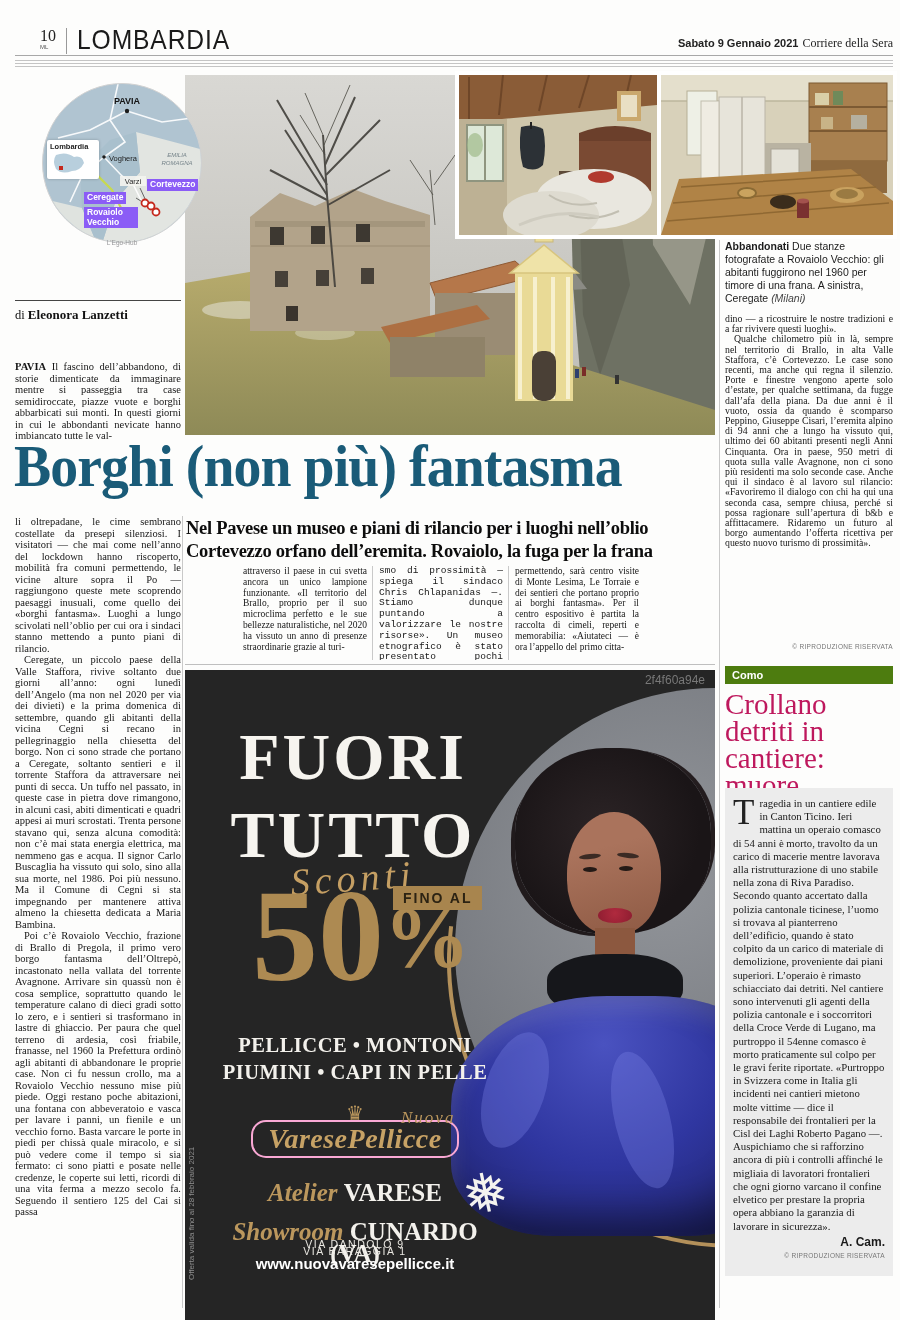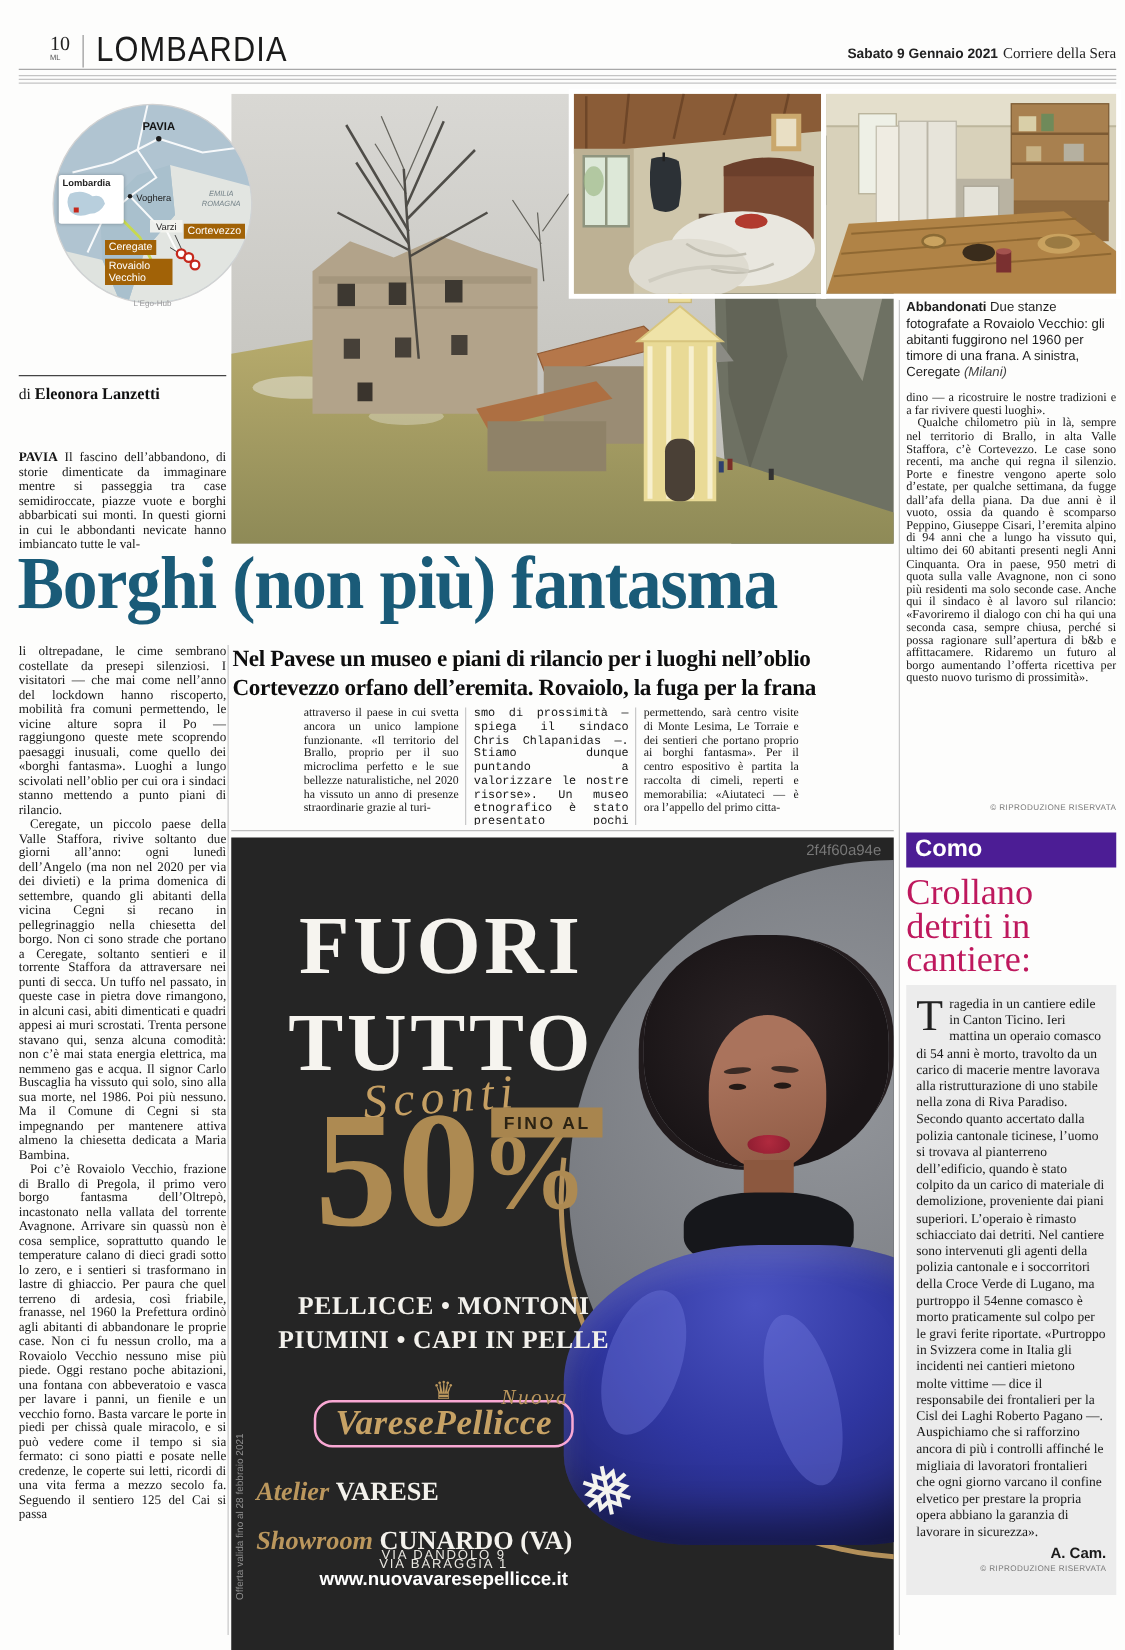--- a/index.html
+++ b/index.html
@@ -30,22 +30,22 @@
             transform:scaleX(.93);transform-origin:left;white-space:nowrap;}
   .subhead{font-weight:700;font-size:18.5px;line-height:23px;letter-spacing:-.3px;color:#0d0d0d;white-space:nowrap;}
   .vline{width:1px;background:#c9c9c9;}
   .hline{height:1px;background:#bfbfbf;}
   
   .caption{font-family:"Liberation Sans",sans-serif;font-size:10.5px;line-height:13px;color:#1c1c1c;}
   .caption b{font-weight:700;}
   .caption i{font-style:italic;color:#444;}
   
   .map{width:164px;height:176px;}
-  .redbox{position:absolute;background:#a16207;color:#fff;font-family:"Liberation Sans",sans-serif;
-          font-weight:400;font-size:8.5px;line-height:9.5px;padding:1px 3px;}
+  .redbox{position:absolute;background:#8b5cf6;color:#fff;font-family:"Liberation Sans",sans-serif;
+          font-weight:700;font-size:8.5px;line-height:9.5px;padding:1px 3px;}
   .inset{position:absolute;background:#fff;border-radius:2px;box-shadow:0 0 3px rgba(0,0,0,.25);
          padding:2px 3px;font-family:"Liberation Sans",sans-serif;font-weight:700;font-size:7.5px;color:#222;}
   
   .ad{background:#252525;overflow:hidden;}
   .ad .watermark{position:absolute;right:10px;top:3px;color:#787878;font-family:"Liberation Sans",sans-serif;font-size:12px;}
   .ad .bigtitle{position:absolute;left:18px;top:26px;width:300px;text-align:center;color:#f6f4ef;
                 font-weight:700;font-size:66px;line-height:78px;letter-spacing:3px;margin-top:22px;}
   .ad .script{position:absolute;left:18px;top:186px;width:300px;text-align:center;color:#c59f63;
               font-style:italic;font-size:38px;letter-spacing:5px;transform:rotate(-4deg);}
   .ad .badge{position:absolute;left:208px;top:216px;background:#a8854e;color:#2c2313;
@@ -53,21 +53,21 @@
   .ad .fifty{position:absolute;left:6px;top:206px;width:340px;text-align:center;color:#ad8a52;
              font-weight:700;font-size:132px;line-height:120px;}
   .ad .fifty .pct{font-size:86px;vertical-align:14px;}
   .ad .products{position:absolute;left:20px;top:362px;width:300px;text-align:center;color:#f3f1ec;
                 font-weight:700;font-size:20.5px;line-height:27px;letter-spacing:.5px;}
   .ad .logo{position:absolute;left:20px;top:436px;width:300px;text-align:center;}
   .ad .crown{color:#bb975d;font-size:20px;line-height:14px;display:block;}
   .ad .nuova{position:absolute;left:196px;top:2px;color:#bb975d;font-style:italic;font-size:17px;letter-spacing:2px;}
   .ad .brandbox{display:inline-block;border:2px solid #f9a8d4;border-radius:15px;padding:1px 15px;
                 color:#c7a265;font-weight:700;font-style:italic;font-size:28px;letter-spacing:.5px;}
-  .ad .store{position:absolute;left:20px;width:300px;text-align:left;font-size:21px;line-height:22px;}
+  .ad .store{position:absolute;left:20px;width:300px;text-align:center;font-size:25px;line-height:22px;}
   .ad .store .typ{color:#bb975d;font-style:italic;font-weight:700;}
   .ad .store .city{color:#f3f1ec;font-weight:700;}
   .ad .via{position:absolute;left:20px;width:300px;text-align:center;color:#e9e7e1;
            font-family:"Liberation Sans",sans-serif;font-size:10.5px;letter-spacing:1.5px;}
   .ad .url{position:absolute;left:20px;top:585px;width:300px;text-align:center;color:#fff;
            font-family:"Liberation Sans",sans-serif;font-weight:700;font-size:15px;}
   .ad .snow{position:absolute;left:278px;top:492px;color:#f4f3ef;font-size:54px;transform:rotate(-12deg);font-family:"DejaVu Sans",sans-serif;}
   .ad .offer{position:absolute;left:2px;top:460px;height:150px;color:#8f8f8f;
              font-family:"Liberation Sans",sans-serif;font-size:8px;writing-mode:vertical-rl;transform:rotate(180deg);}
   .circlephoto{position:absolute;left:270px;top:18px;width:522px;height:522px;border-radius:50%;
@@ -82,22 +82,22 @@
   .eye{position:absolute;width:14px;height:5px;border-radius:50%;background:#241a16;}
   .lips{position:absolute;left:413px;top:238px;width:34px;height:15px;border-radius:48%;
         background:radial-gradient(circle at 50% 35%,#b02a3e,#8c1c30);}
   .neck{position:absolute;left:410px;top:258px;width:40px;height:36px;background:#8c583f;}
   .collar{position:absolute;left:362px;top:284px;width:136px;height:62px;border-radius:42%;background:#16171b;}
   .fur{position:absolute;left:266px;top:326px;width:340px;height:240px;border-radius:46% 40% 30% 30%;
        background:radial-gradient(circle at 45% 20%,#4a52c0,#2f36a0 45%,#20246f 85%);
        box-shadow:inset 0 14px 22px rgba(255,255,255,.15), inset -30px -20px 40px rgba(0,0,0,.45);}
   .furstreak{position:absolute;border-radius:50%;background:rgba(120,130,230,.35);}
   
-  .kicker{background:#4c1d95;color:#fff;font-family:"Liberation Sans",sans-serif;font-weight:700;
-          font-size:19px;padding:3px 0 3px 7px;}
+  .kicker{background:#4d7c0f;color:#fff;font-family:"Liberation Sans",sans-serif;font-weight:700;
+          font-size:11px;padding:3px 0 3px 7px;}
   .comotitle{font-size:29px;line-height:27px;color:#be185d;font-weight:400;}
   .comopanel{background:#ececec;padding:9px 8px;overflow:hidden;}
   .comobody{font-size:10.8px;line-height:13.2px;color:#1a1a1a;}
   .dc{float:left;font-size:35px;line-height:28px;padding:2px 5px 0 0;color:#222;}
   .sig{font-family:"Liberation Sans",sans-serif;font-weight:700;font-size:12px;text-align:right;margin-top:3px;}
 </style>
 </head>
 <body>
 
 <div class="page">

